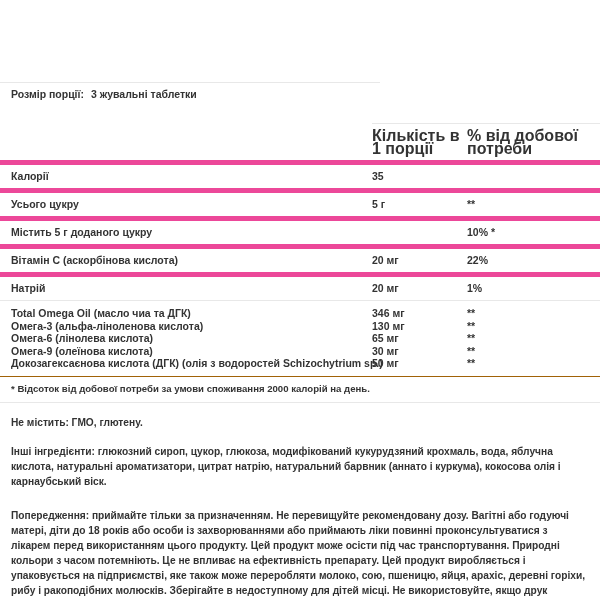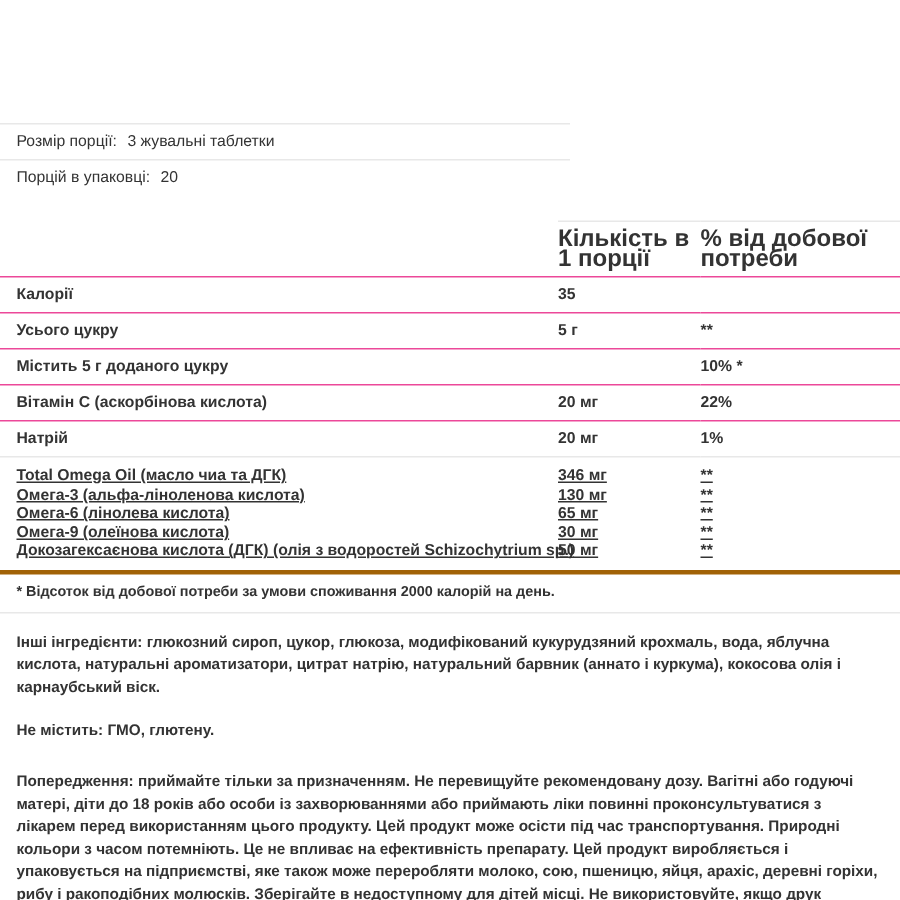--- a/index.html
+++ b/index.html
@@ -29,40 +29,40 @@
     width: 380px;
   }
   .serving-row {
     border-top: 1px solid #e8e8e8;
     padding: 5px 0 5px 11px;
     font-size: 10.5px;
     font-weight: bold;
     line-height: 13px;
     white-space: nowrap;
   }
-  .serving-row .s-label { font-weight: normal; }
-  .serving-row .s-value { font-weight: normal; padding-left: 7px; }
+  .serving-row .s-label { font-weight: bold; }
+  .serving-row .s-value { font-weight: bold; padding-left: 7px; }
 
   
   .pre-table-gap { height: 17px; }
 
   
   table.nutri {
     width: 600px;
     border-collapse: collapse;
     table-layout: fixed;
     font-size: 10.5px;
   }
   table.nutri col.c-name   { width: 372px; }
   table.nutri col.c-amount { width: 95px;  }
   table.nutri col.c-dv     { width: 133px; }
 
   table.nutri th,
   table.nutri td {
-    border-top: 1px solid #ec4899;
+    border-top: 5px solid #ec4899;
     padding: 5px 4px 5px 0;
     text-align: left;
     vertical-align: top;
     line-height: 13px;
   }
   table.nutri th:first-child,
   table.nutri td:first-child {
     padding-left: 11px;
   }
   table.nutri thead th {
@@ -73,30 +73,30 @@
   }
   table.nutri thead th.h-name { border-top-color: transparent; }
   table.nutri tbody td { font-weight: bold; }
 
   
   table.nutri tbody tr.omega-group td {
     border-top: 1px solid #e8e8e8;
     padding-top: 6px;
     padding-bottom: 6px;
   }
-  .omega-list { margin: 0; padding: 0; list-style: none; text-decoration: underline; }
+  .omega-list { margin: 0; padding: 0; list-style: none; }
   .omega-list li {
     line-height: 12.6px;
     font-weight: bold;
     white-space: nowrap;
   }
 
   
   .footnotes {
-    border-top: 3px solid #a16207;
+    border-top: 1px solid #a16207;
     padding: 6px 26px 0 11px;
     font-size: 9.6px;
     font-weight: bold;
     line-height: 12.5px;
   }
   .footnotes div { white-space: nowrap; }
 
   .rule-after-footnotes {
     margin: 7px 0 0 0;
     border-top: 1px solid #e8e8e8;
@@ -117,23 +117,20 @@
   .block-gap-warning { height: 19px; }
 </style>
 </head>
 <body>
 
 <div class="label-root">
 
   <div class="serving-block">
     <div class="serving-row">
       <span class="s-label">Розмір порції:</span><span class="s-value">3 жувальні таблетки</span>
-    </div>
-    <div class="serving-row">
-      <span class="s-label">Порцій в упаковці:</span><span class="s-value">20</span>
     </div>
   </div>
 
   <div class="pre-table-gap"></div>
 
   <table class="nutri">
     <colgroup>
       <col class="c-name">
         <col class="c-amount">
         <col class="c-dv">
@@ -205,22 +202,22 @@
   </table>
 
   <div class="footnotes">
     <div>* Відсоток від добової потреби за умови споживання 2000 калорій на день.</div>
   </div>
 
   <div class="rule-after-footnotes"></div>
 
   <div class="block-gap-ingredients"></div>
   <div class="prose">
+    <p>Не містить: ГМО, глютену.</p>
     <p>Інші інгредієнти: глюкозний сироп, цукор, глюкоза, модифікований кукурудзяний крохмаль, вода, яблучна кислота, натуральні ароматизатори, цитрат натрію, натуральний барвник (аннато і куркума), кокосова олія і карнаубський віск.</p>
-    <p>Не містить: ГМО, глютену.</p>
   </div>
 
   <div class="block-gap-warning"></div>
   <div class="prose">
     <p>Попередження: приймайте тільки за призначенням. Не перевищуйте рекомендовану дозу. Вагітні або годуючі матері, діти до 18 років або особи із захворюваннями або приймають ліки повинні проконсультуватися з лікарем перед використанням цього продукту. Цей продукт може осісти під час транспортування. Природні кольори з часом потемніють. Це не впливає на ефективність препарату. Цей продукт виробляється і упаковується на підприємстві, яке також може переробляти молоко, сою, пшеницю, яйця, арахіс, деревні горіхи, рибу і ракоподібних молюсків. Зберігайте в недоступному для дітей місці. Не використовуйте, якщо друк безпеки пошкоджена або відсутня. Зберігати в прохолодному сухому місці.</p>
   </div>
 
 </div>
 
 </body></html>

